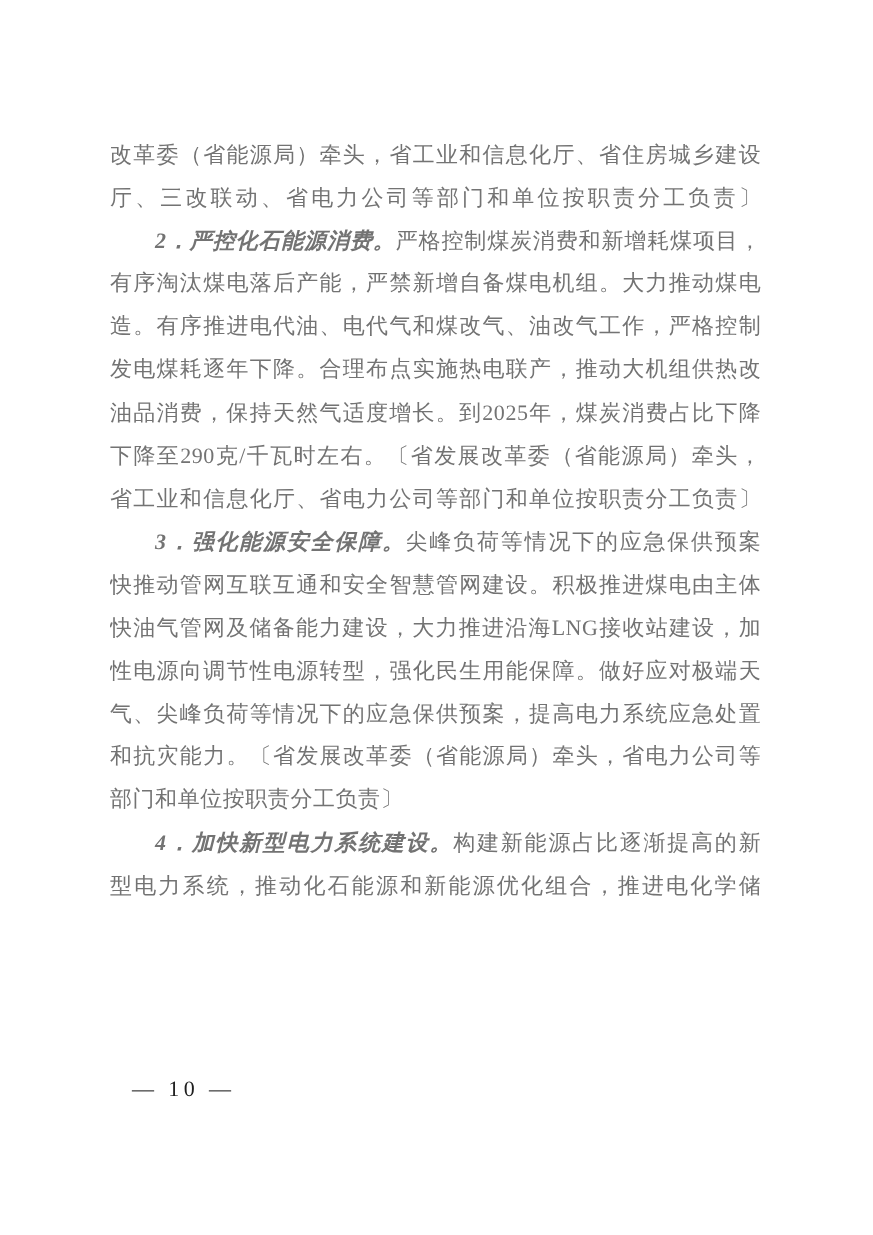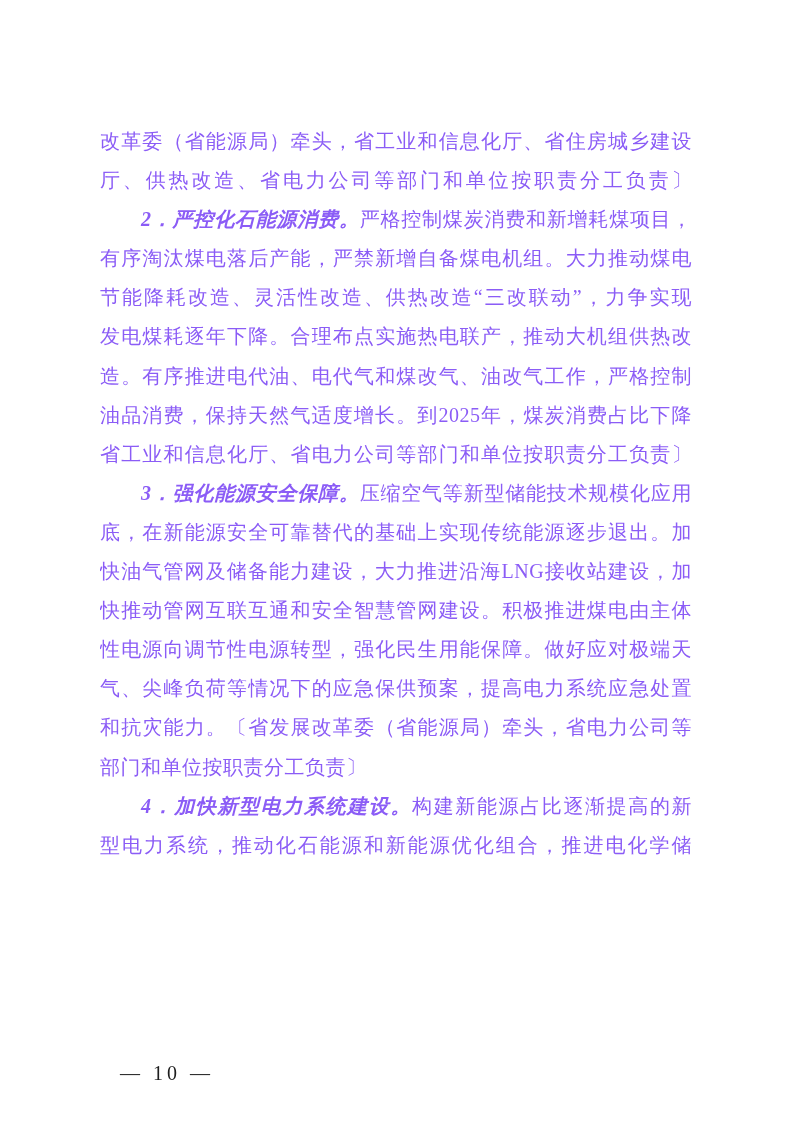--- a/index.html
+++ b/index.html
@@ -16,21 +16,21 @@
     overflow: hidden;
     font-family: "Liberation Serif", "DejaVu Serif", serif;
   }
   .doc-body {
     position: absolute;
     left: 100px;
     top: 122px;
     width: 592px;
     font-size: 20px;
     line-height: 39.1px;
-    color: #8b5cf6;
+    color: #737373;
     letter-spacing: 0.5px;
   }
   .doc-line {
     text-align: justify;
     text-align-last: justify;
     height: 39.1px;
     overflow: hidden;
   }
   .doc-line.end {
     text-align-last: left;
@@ -38,49 +38,48 @@
   .doc-line.indent {
     text-indent: 41px;
   }
   .seg.bold {
     font-weight: bold;
     font-style: italic;
   }
   .page-footer {
     position: absolute;
     left: 120px;
-    top: 1054px;
+    top: 971px;
     height: 39px;
     display: flex;
     align-items: center;
   }
   .page-number {
     font-size: 20px;
     letter-spacing: 4px;
     color: #1e1e1e;
   }
 </style>
 </head>
 <body>
 
 <div class="page">
   <div class="doc-body">
       <div class="doc-line"><span class="seg">改革委（省能源局）牵头，省工业和信息化厅、省住房城乡建设</span></div>
-      <div class="doc-line"><span class="seg">厅、供热改造、省电力公司等部门和单位按职责分工负责〕</span></div>
+      <div class="doc-line"><span class="seg">厅、三改联动、省电力公司等部门和单位按职责分工负责〕</span></div>
       <div class="doc-line indent"><span class="seg bold">2．严控化石能源消费。</span><span class="seg">严格控制煤炭消费和新增耗煤项目，</span></div>
       <div class="doc-line"><span class="seg">有序淘汰煤电落后产能，严禁新增自备煤电机组。大力推动煤电</span></div>
-      <div class="doc-line"><span class="seg">节能降耗改造、灵活性改造、供热改造“三改联动”，力争实现</span></div>
+      <div class="doc-line"><span class="seg">造。有序推进电代油、电代气和煤改气、油改气工作，严格控制</span></div>
       <div class="doc-line"><span class="seg">发电煤耗逐年下降。合理布点实施热电联产，推动大机组供热改</span></div>
-      <div class="doc-line"><span class="seg">造。有序推进电代油、电代气和煤改气、油改气工作，严格控制</span></div>
       <div class="doc-line"><span class="seg">油品消费，保持天然气适度增长。到2025年，煤炭消费占比下降</span></div>
+      <div class="doc-line"><span class="seg">下降至290克/千瓦时左右。〔省发展改革委（省能源局）牵头，</span></div>
       <div class="doc-line"><span class="seg">省工业和信息化厅、省电力公司等部门和单位按职责分工负责〕</span></div>
-      <div class="doc-line indent"><span class="seg bold">3．强化能源安全保障。</span><span class="seg">压缩空气等新型储能技术规模化应用</span></div>
-      <div class="doc-line"><span class="seg">底，在新能源安全可靠替代的基础上实现传统能源逐步退出。加</span></div>
+      <div class="doc-line indent"><span class="seg bold">3．强化能源安全保障。</span><span class="seg">尖峰负荷等情况下的应急保供预案</span></div>
+      <div class="doc-line"><span class="seg">快推动管网互联互通和安全智慧管网建设。积极推进煤电由主体</span></div>
       <div class="doc-line"><span class="seg">快油气管网及储备能力建设，大力推进沿海LNG接收站建设，加</span></div>
-      <div class="doc-line"><span class="seg">快推动管网互联互通和安全智慧管网建设。积极推进煤电由主体</span></div>
       <div class="doc-line"><span class="seg">性电源向调节性电源转型，强化民生用能保障。做好应对极端天</span></div>
       <div class="doc-line"><span class="seg">气、尖峰负荷等情况下的应急保供预案，提高电力系统应急处置</span></div>
       <div class="doc-line"><span class="seg">和抗灾能力。〔省发展改革委（省能源局）牵头，省电力公司等</span></div>
       <div class="doc-line end"><span class="seg">部门和单位按职责分工负责〕</span></div>
       <div class="doc-line indent"><span class="seg bold">4．加快新型电力系统建设。</span><span class="seg">构建新能源占比逐渐提高的新</span></div>
       <div class="doc-line"><span class="seg">型电力系统，推动化石能源和新能源优化组合，推进电化学储能、</span></div>
     </div>
   <div class="page-footer">
     <span class="page-number">— 10 —</span>
   </div>

